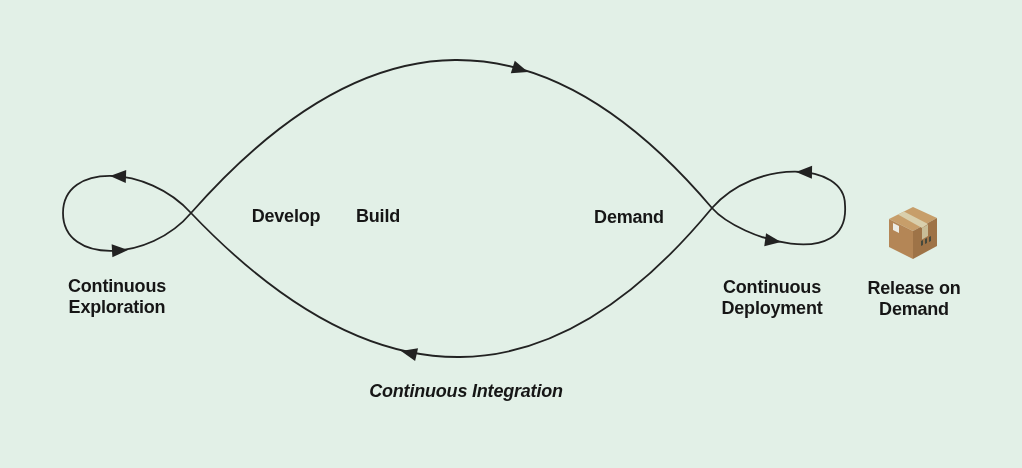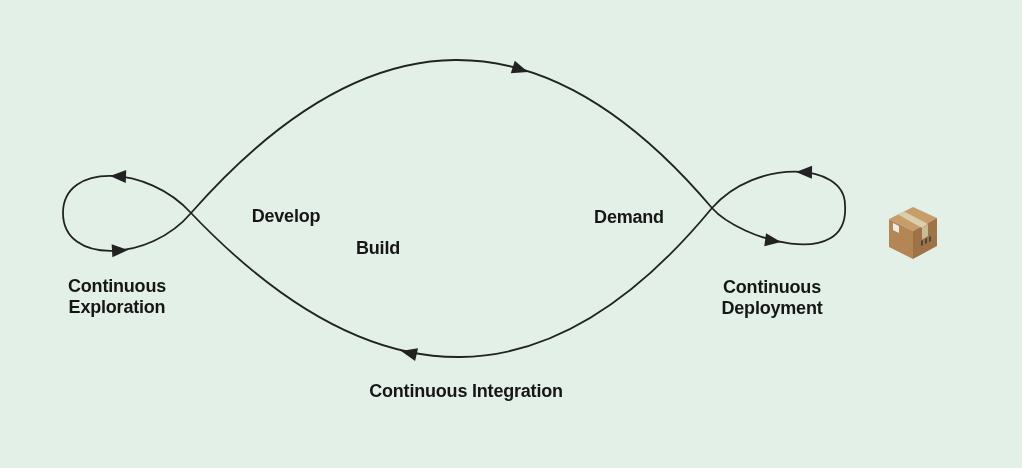--- a/index.html
+++ b/index.html
@@ -64,30 +64,32 @@
       <polygon points="0,0 -16,-6.5 -16,6.5" transform="translate(796,172) rotate(181)"></polygon>
       <polygon points="0,0 -16,-6.5 -16,6.5" transform="translate(781,242) rotate(8)"></polygon>
     </g>
   </svg>
 
   <div class="lbl" style="left:117px; top:297px;">Continuous
 Exploration</div>
 
   <div class="lbl" style="left:286px; top:216px;">Develop</div>
 
-  <div class="lbl" style="left:378px; top:216px;margin-top:32px;">Build</div>
+  <div class="lbl" style="left:378px; top:216px;">Build</div>
 
 
   <div class="lbl" style="left:629px; top:217px;">Demand</div>
 
-  <div class="lbl" style="left:466px; top:391px;">Continuous Integration</div>
+  <div class="lbl" style="left:466px; top:391px;font-style:italic;">Continuous Integration</div>
 
   <div class="lbl" style="left:772px; top:298px;">Continuous
 Deployment</div>
 
+  <div class="lbl" style="left:914px; top:299px;">Release on
+Demand</div>
 
   <div class="pkg">
     <svg viewBox="0 0 58 59" aria-hidden="true">
       <polygon points="6,18 30,6 54,17 30,30" fill="#c79e6a"></polygon>
       <polygon points="6,18 30,30 30,58 6,46" fill="#b48656"></polygon>
       <polygon points="30,30 54,17 54,45 30,58" fill="#9e7347"></polygon>
       <polygon points="15,13.5 21,10.5 45,23 39,27" fill="#d9cfac"></polygon>
       <polygon points="39,27 45,23.5 45,35 39,38.5" fill="#c8bc96"></polygon>
       <polygon points="10,22 16,25 16,32 10,29" fill="#ecece4"></polygon>
       <polygon points="38,40 40,39 40,44 38,45" fill="#46493c"></polygon>

